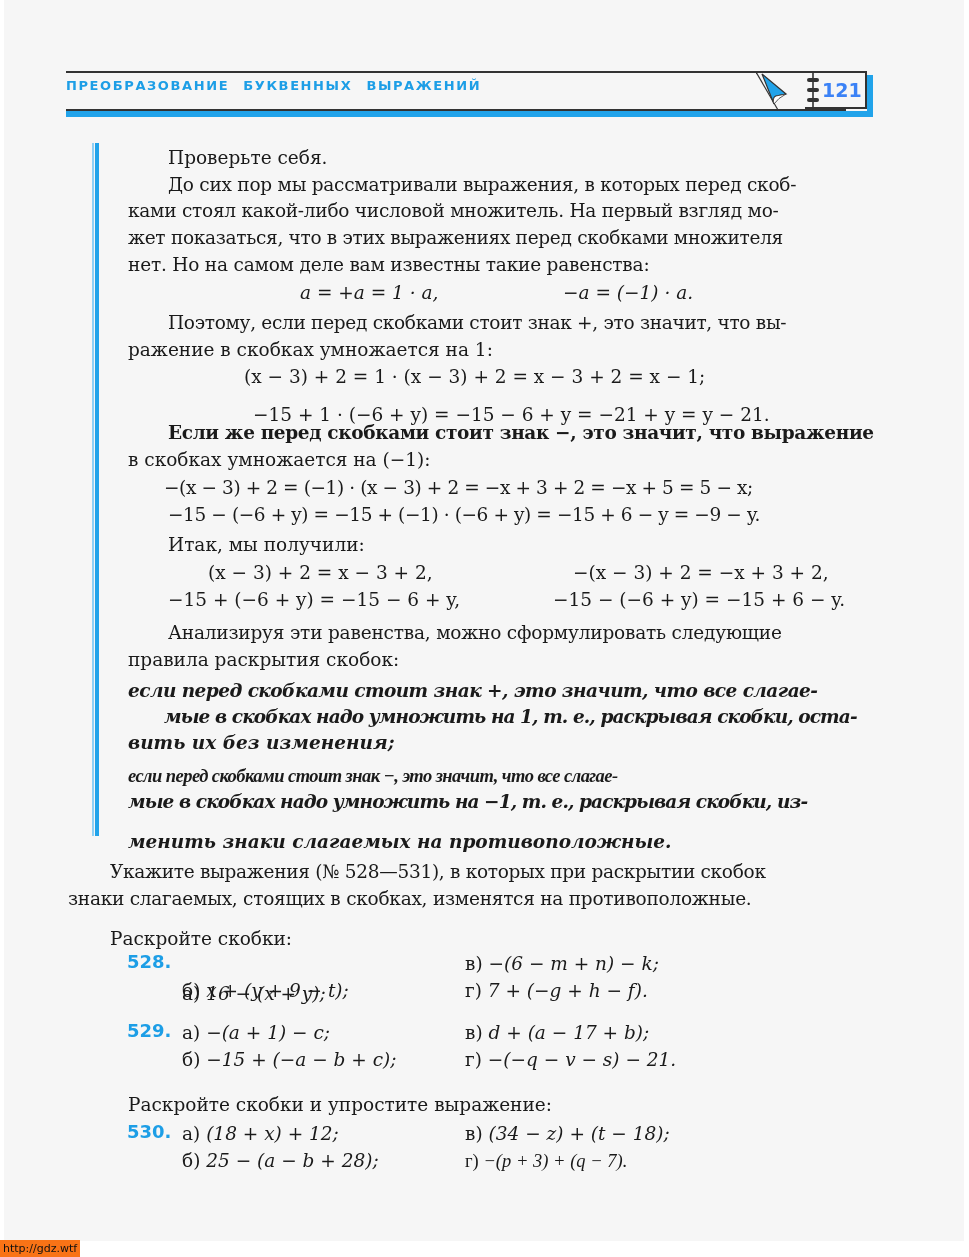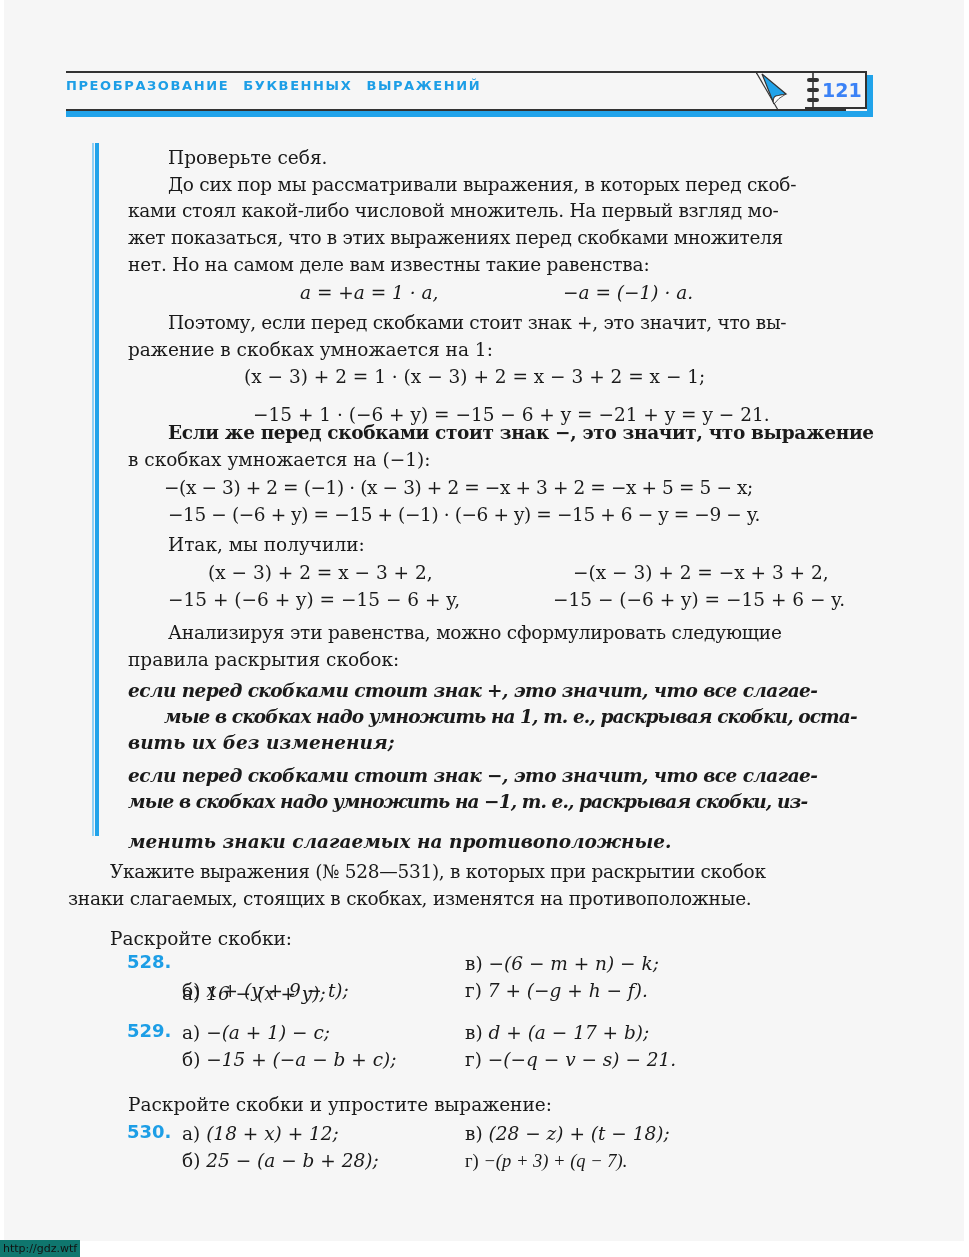--- a/index.html
+++ b/index.html
@@ -47,21 +47,21 @@
   }
   .math { font-family: "DejaVu Serif", "Liberation Serif", serif; }
   .it { font-style: italic; }
   .rule { font-weight: bold; font-style: italic; }
   .num {
     position: absolute; font-family: "DejaVu Sans", "Liberation Sans", sans-serif; font-weight: bold;
     font-size: 18px; color: #1d9ee6; line-height: 22px;
   }
   .watermark {
     position: absolute; left: 0; top: 1240px; height: 17px; padding: 0 3px;
-    background: #0f766e; font-family: "DejaVu Sans", "Liberation Sans", sans-serif; font-size: 11px;
+    background: #f97316; font-family: "DejaVu Sans", "Liberation Sans", sans-serif; font-size: 11px;
     line-height: 17px; color: #111;
   }
 </style>
 </head>
 <body>
 
 <div class="page"></div>
 
 <div class="hdr-top-line"></div>
 <div class="hdr-title">ПРЕОБРАЗОВАНИЕ БУКВЕННЫХ ВЫРАЖЕНИЙ</div>
@@ -113,21 +113,21 @@
 <div class="line math" style="left:573px;top:562px;">−(x − 3) + 2 = −x + 3 + 2,</div>
 <div class="line math" style="left:553px;top:589px;">−15 − (−6 + y) = −15 + 6 − y.</div>
 
 <div class="line" style="left:168px;top:622px;letter-spacing:-0.2px;">Анализируя эти равенства, можно сформулировать следующие</div>
 <div class="line" style="left:128px;top:649px;">правила раскрытия скобок:</div>
 
 <div class="line rule" style="left:128px;top:680px;letter-spacing:-0.55px;">если перед скобками стоит знак +, это значит, что все слагае-</div>
 <div class="line rule" style="left:128px;top:706px;letter-spacing:-0.9px;margin-left:36px;">мые в скобках надо умножить на 1, т. е., раскрывая скобки, оста-</div>
 <div class="line rule" style="left:128px;top:732px;">вить их без изменения;</div>
 
-<div class="line rule" style="left:128px;top:765px;letter-spacing:-0.55px;">если перед скобками стоит знак −, это значит, что все слагае-</div>
+<div class="line rule" style="left:128px;top:765px;letter-spacing:-0.55px;font-family:Liberation Serif, serif;">если перед скобками стоит знак −, это значит, что все слагае-</div>
 <div class="line rule" style="left:128px;top:791px;letter-spacing:-0.9px;">мые в скобках надо умножить на −1, т. е., раскрывая скобки, из-</div>
 <div class="line rule" style="left:128px;top:817px;margin-top:14px;">менить знаки слагаемых на противоположные.</div>
 
 <div class="line" style="left:110px;top:861px;letter-spacing:-0.3px;">Укажите выражения (№ 528—531), в которых при раскрытии скобок</div>
 <div class="line" style="left:68px;top:888px;letter-spacing:-0.25px;">знаки слагаемых, стоящих в скобках, изменятся на противоположные.</div>
 
 <div class="line" style="left:110px;top:928px;">Раскройте скобки:</div>
 
 <div class="num" style="left:127px;top:951px;">528.</div>
 <div class="line" style="left:182px;top:953px;margin-top:30px;"><span>а)</span> <span class="it">16 − (x + y);</span></div>
@@ -138,17 +138,17 @@
 <div class="num" style="left:127px;top:1020px;">529.</div>
 <div class="line" style="left:182px;top:1022px;"><span>а)</span> <span class="it">−(a + 1) − c;</span></div>
 <div class="line" style="left:465px;top:1022px;"><span>в)</span> <span class="it">d + (a − 17 + b);</span></div>
 <div class="line" style="left:182px;top:1049px;"><span>б)</span> <span class="it">−15 + (−a − b + c);</span></div>
 <div class="line" style="left:465px;top:1049px;"><span>г)</span> <span class="it">−(−q − v − s) − 21.</span></div>
 
 <div class="line" style="left:128px;top:1094px;">Раскройте скобки и упростите выражение:</div>
 
 <div class="num" style="left:127px;top:1121px;text-align:right;">530.</div>
 <div class="line" style="left:182px;top:1123px;"><span>а)</span> <span class="it">(18 + x) + 12;</span></div>
-<div class="line" style="left:465px;top:1123px;"><span>в)</span> <span class="it">(28 − z) + (t − 18);</span></div>
+<div class="line" style="left:465px;top:1123px;"><span>в)</span> <span class="it">(34 − z) + (t − 18);</span></div>
 <div class="line" style="left:182px;top:1150px;"><span>б)</span> <span class="it">25 − (a − b + 28);</span></div>
 <div class="line" style="left:465px;top:1150px;font-family:Liberation Serif, serif;"><span>г)</span> <span class="it">−(p + 3) + (q − 7).</span></div>
 
 <div class="watermark">http://gdz.wtf</div>
 
 </body></html>

